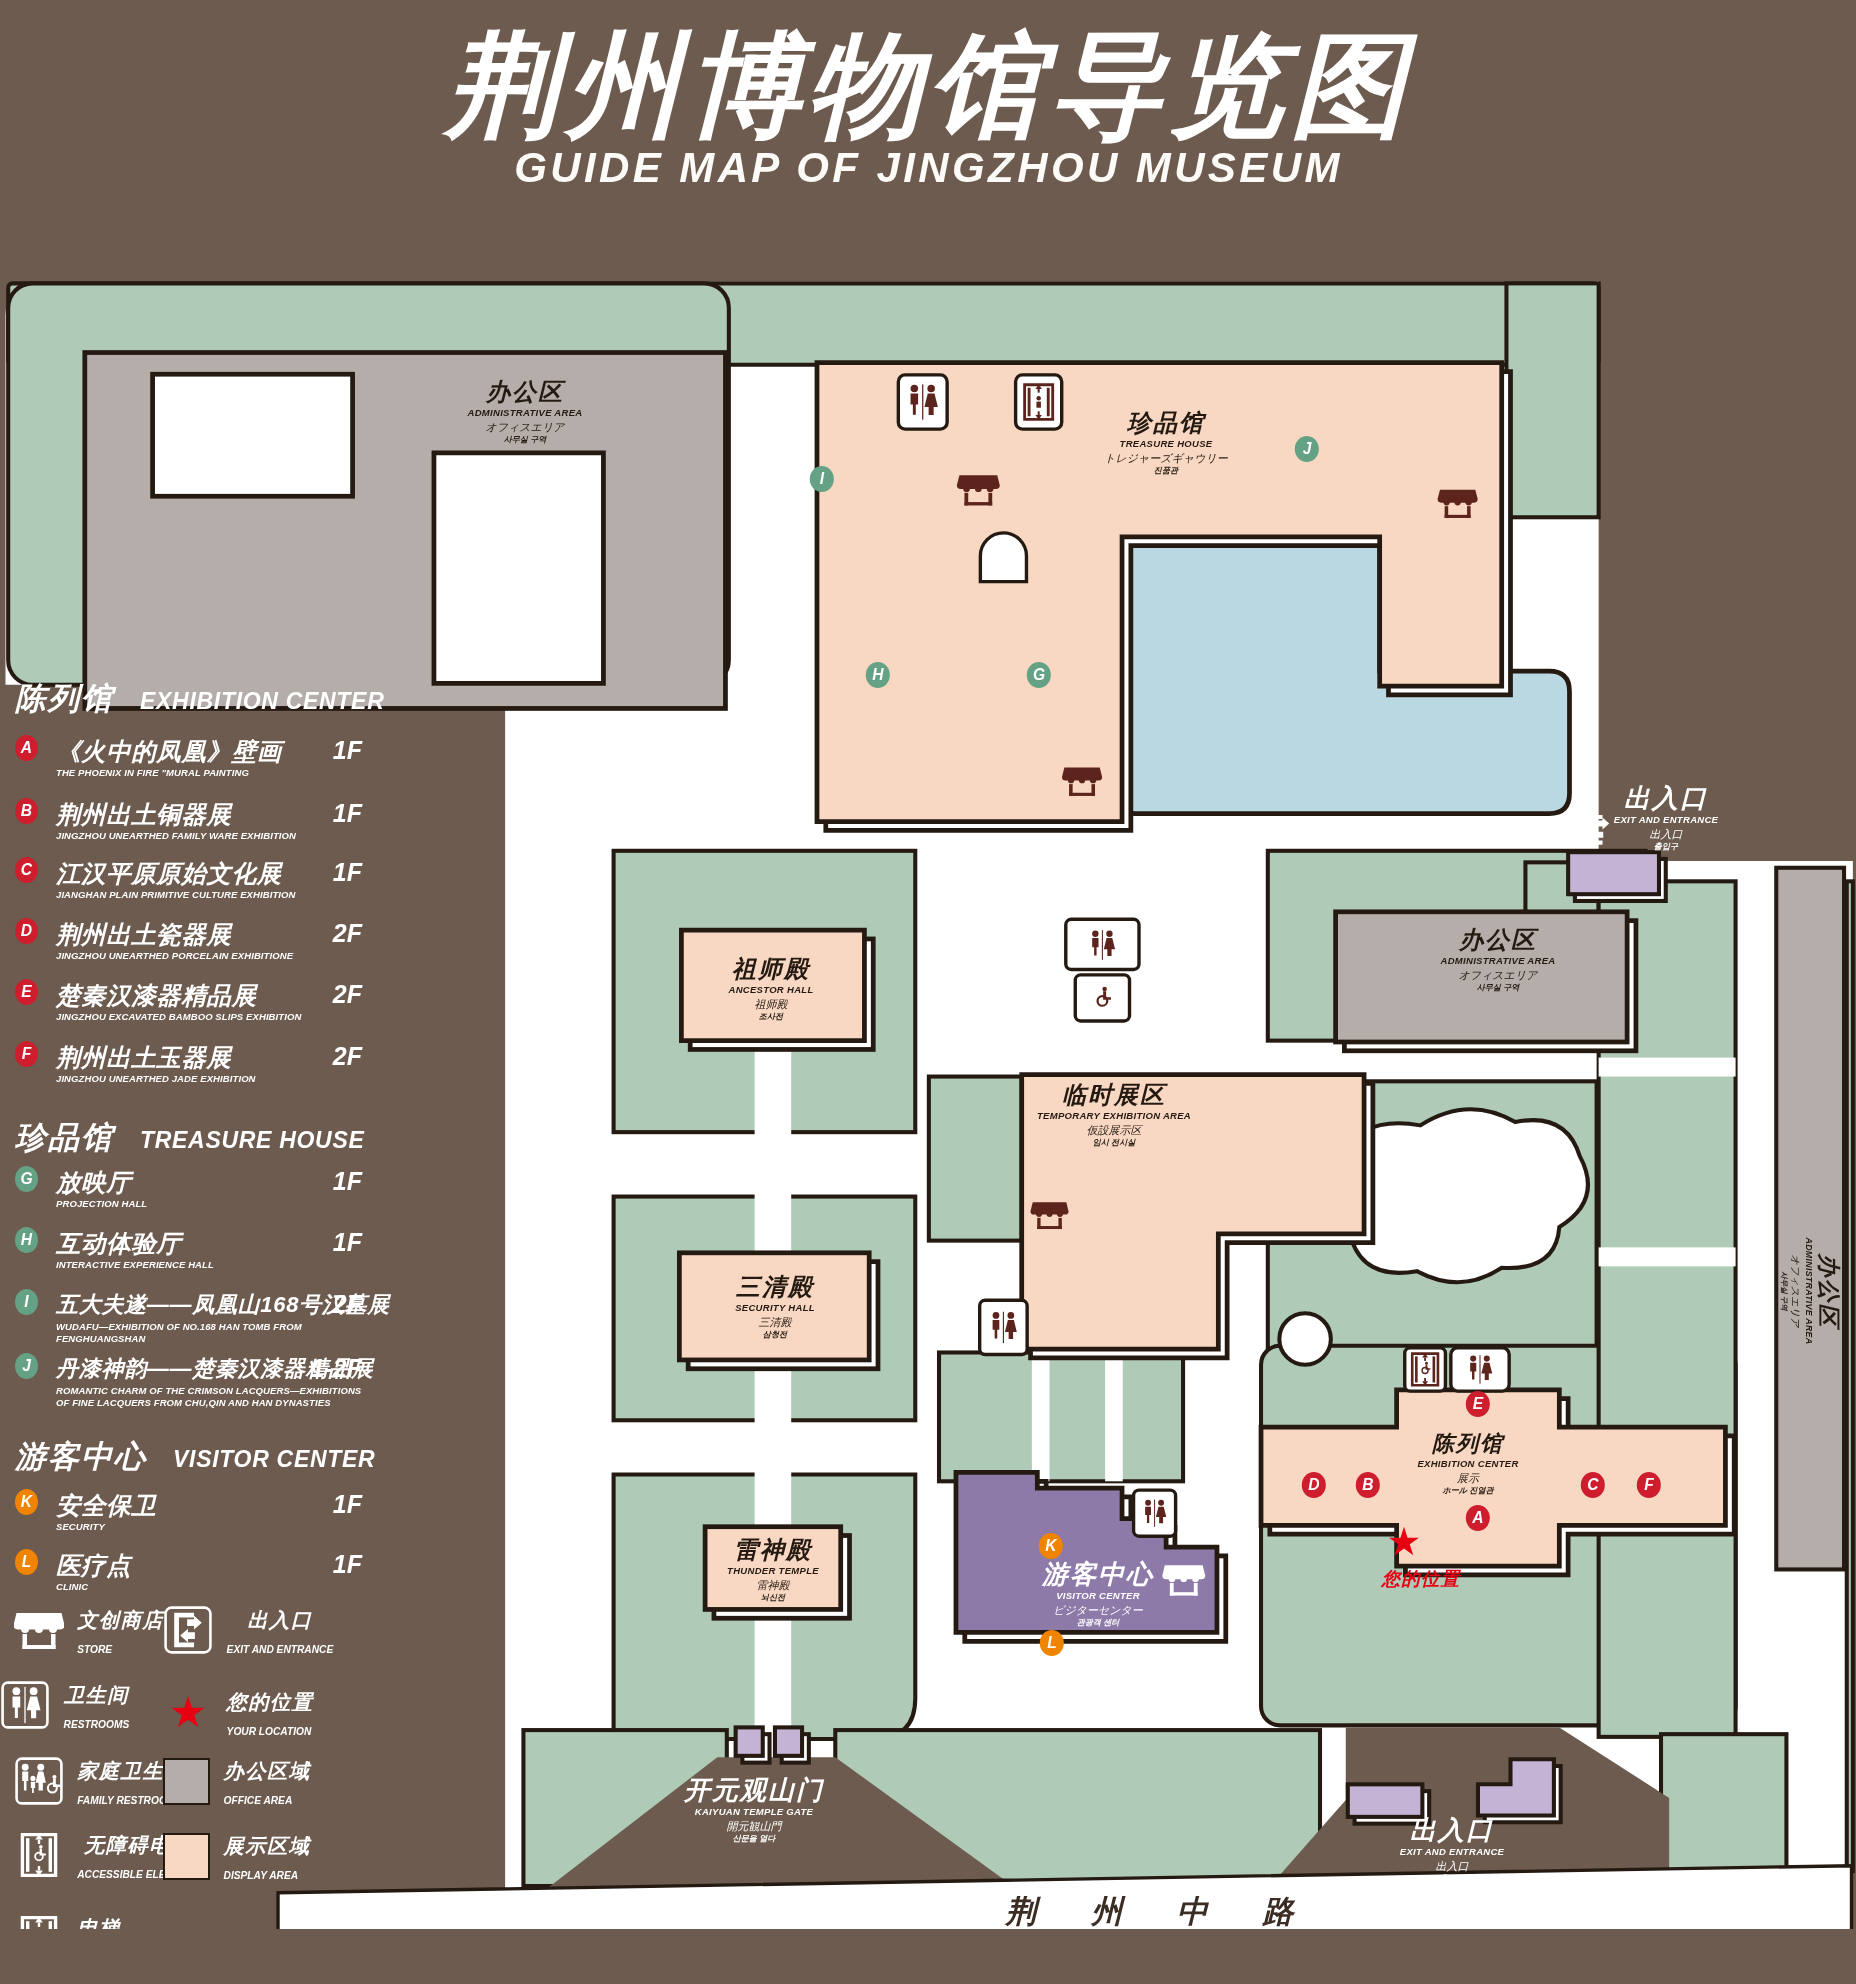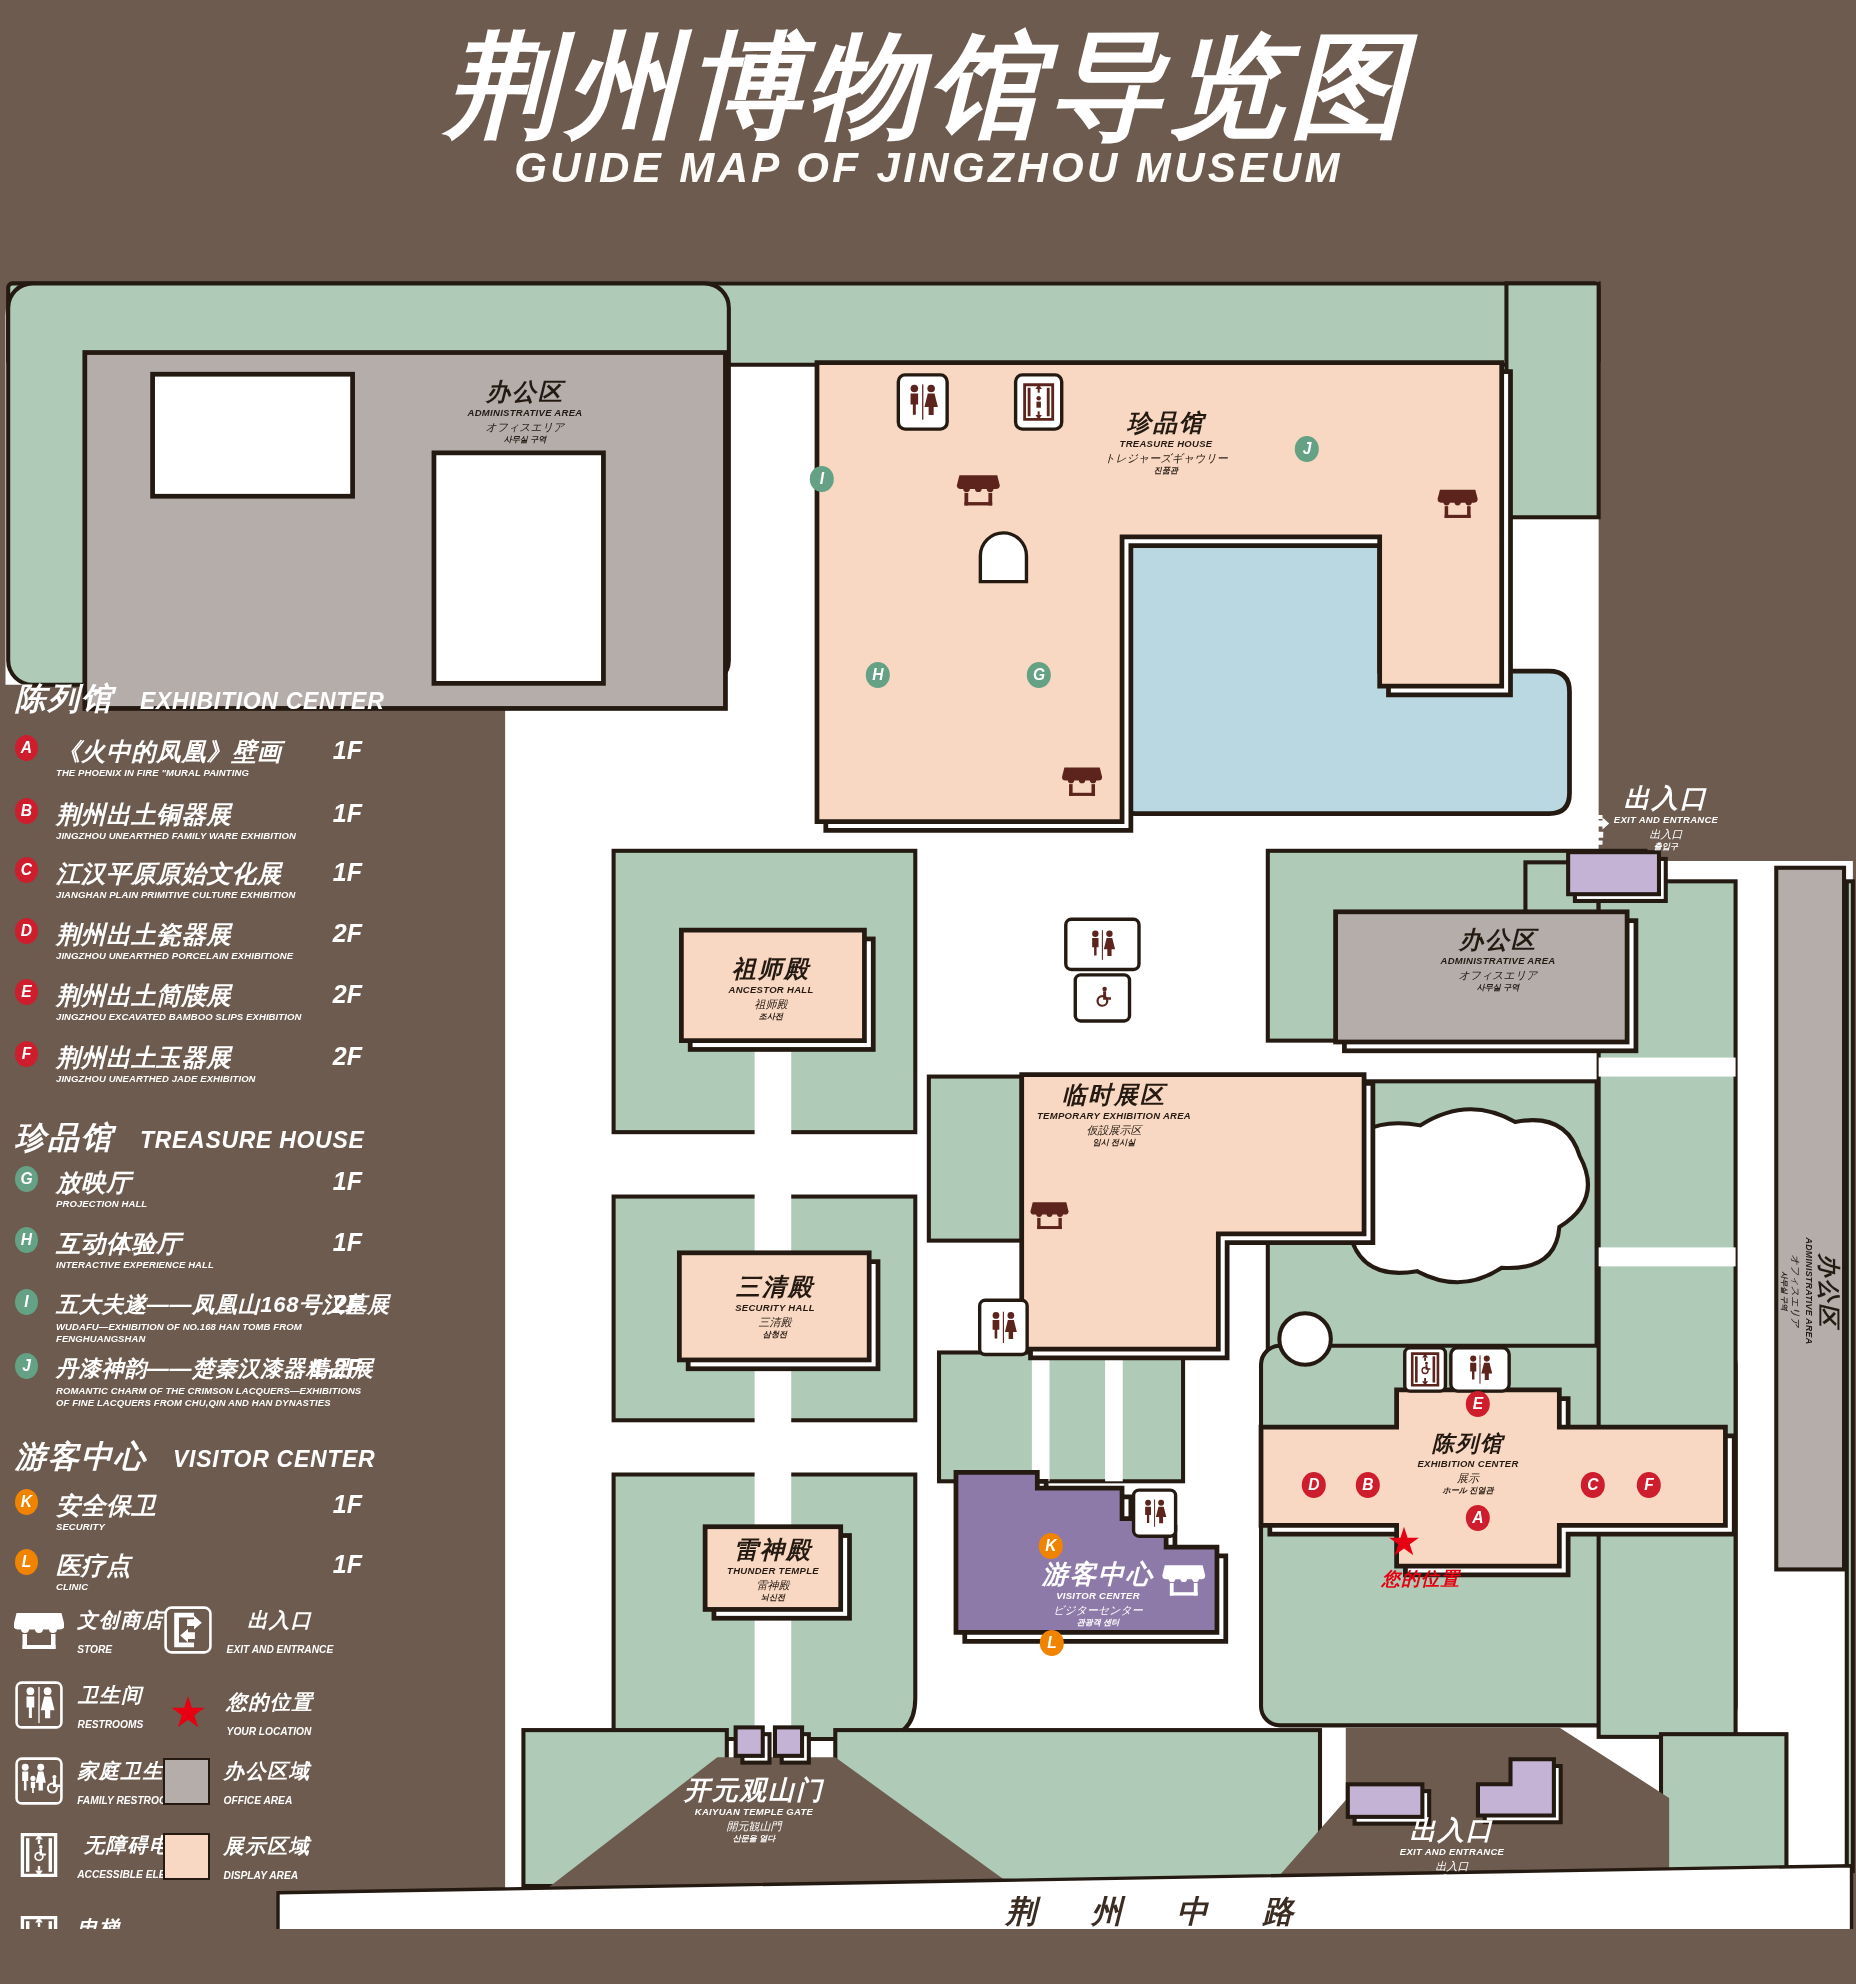--- a/index.html
+++ b/index.html
@@ -359,21 +359,21 @@
     <span class="li-floor">1F</span>
   </div>
   <div class="leg-item" style="top:919px">
     <span class="badge m-red">D</span>
     <span class="li-zh">荆州出土瓷器展</span>
     <span class="li-en">JINGZHOU UNEARTHED PORCELAIN EXHIBITIONE</span>
     <span class="li-floor">2F</span>
   </div>
   <div class="leg-item" style="top:980px">
     <span class="badge m-red">E</span>
-    <span class="li-zh">荆州出土简牍展</span>
+    <span class="li-zh">楚秦汉漆器精品展</span>
     <span class="li-en">JINGZHOU EXCAVATED BAMBOO SLIPS EXHIBITION</span>
     <span class="li-floor">2F</span>
   </div>
   <div class="leg-item" style="top:1042px">
     <span class="badge m-red">F</span>
     <span class="li-zh">荆州出土玉器展</span>
     <span class="li-en">JINGZHOU UNEARTHED JADE EXHIBITION</span>
     <span class="li-floor">2F</span>
   </div>
 
@@ -425,21 +425,21 @@
 
   <div class="leg-sym" style="left:13.6px;top:1605px">
     <svg class="sym-ic" viewBox="-50 -50 100 100">
         <use href="#sym-store" fill="#ffffff"></use>
       </svg>
     <div>
         <div class="ls-zh">文创商店</div>
         <div class="ls-en">STORE</div>
       </div>
   </div>
-  <div class="leg-sym" style="left:14px;top:1680px">
+  <div class="leg-sym" style="left:0;top:1680px">
     <svg class="sym-ic" viewBox="-58 -58 116 116">
       <rect x="-52" y="-52" width="104" height="104" rx="12" fill="none" stroke="#ffffff" stroke-width="6"></rect>
       <use href="#sym-restroom" fill="#ffffff"></use>
       </svg>
     <div>
         <div class="ls-zh">卫生间</div>
         <div class="ls-en">RESTROOMS</div>
       </div>
   </div>
   <div class="leg-sym" style="left:13.6px;top:1756px">

